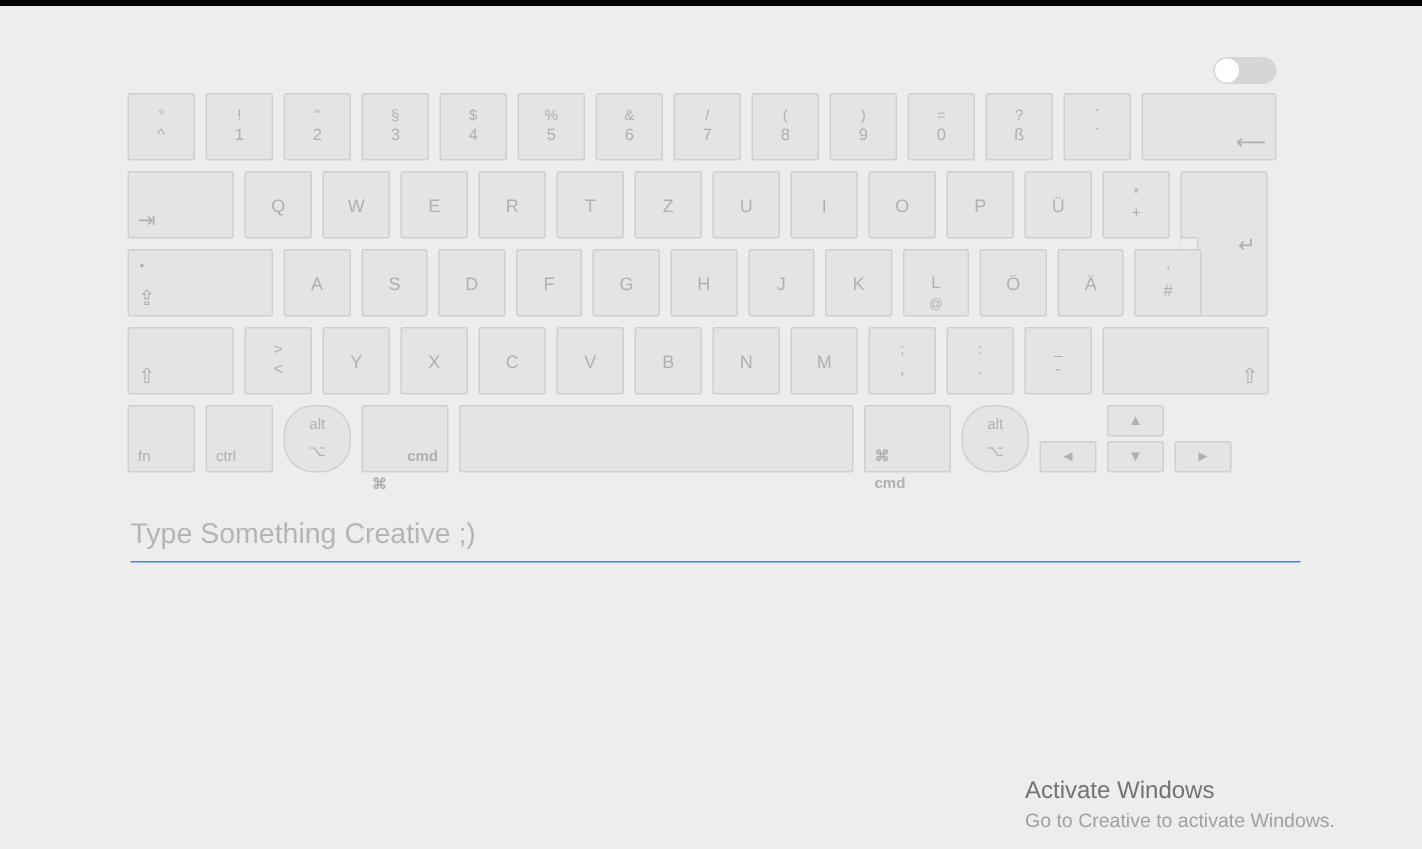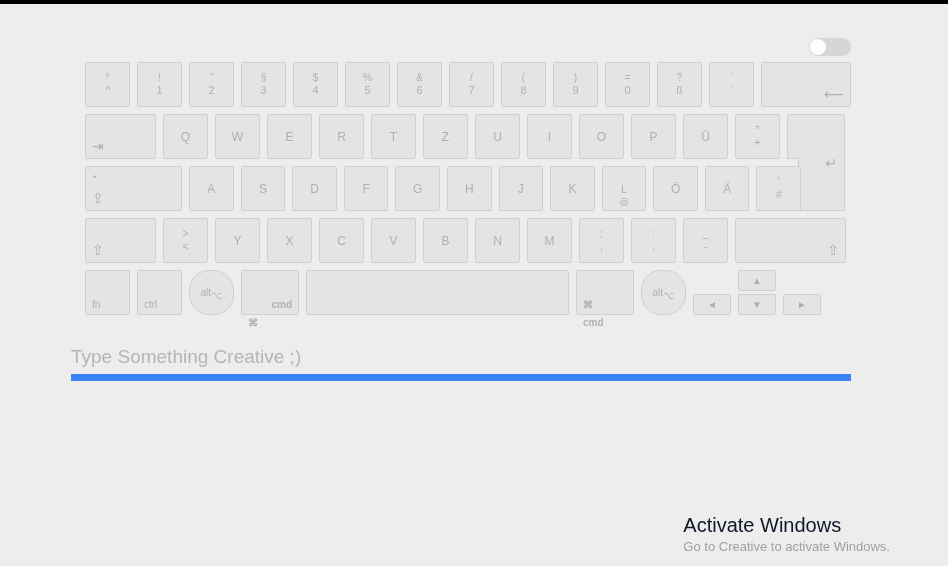--- a/index.html
+++ b/index.html
@@ -73,43 +73,43 @@
 .w-cmd { width: 58px; font-weight: bold; }
 .key .corner-bl { position: absolute; bottom: 4px; left: 6px; font-size: 10px; }
 .key .corner-br { position: absolute; bottom: 4px; right: 6px; font-size: 10px; }
 .key .sym { font-size: 14px; }
 .arrows { display: flex; gap: 7px; align-items: flex-end; }
 .arrow-col { display: flex; flex-direction: column; gap: 3px; }
 .key.half { height: 21px; width: 38px; font-size: 10px; }
 .key.arrow { width: 38px; height: 21px; font-size: 10px; }
 .key .sub { font-size: 9px; position: absolute; bottom: 3px; }
 .key .below { position: absolute; top: 46px; font-size: 10px; color: #b0b0b0; }
-.row5-alt { height: 45px; display:flex; flex-direction:row; justify-content:center; align-items:center;border-radius:20px; }
+.row5-alt { height: 45px; display:flex; flex-direction:column; justify-content:center; align-items:center;border-radius:20px; }
 .input-area {
   position: absolute;
   top: 340px;
-  left: 71px;
+  left: 87px;
   width: 780px;
   border: none;
-  border-bottom: 7px solid #3b82f6;
+  border-bottom: 1px solid #3b82f6;
   background: transparent;
   font-size: 19px;
   color: #a21caf;
   padding: 6px 0;
   outline: none;
 }
 .input-area::placeholder { color: #b5b5b5; }
 .watermark {
   position: absolute;
   bottom: 12px;
   right: 58px;
   color: #9e9e9e;
   text-align: left;
 }
-.watermark .t1 { font-size: 20px; font-weight: 400; color: #0f172a; }
+.watermark .t1 { font-size: 16px; font-weight: 400; color: #737373; }
 .watermark .t2 { font-size: 13px; color: #a0a0a0; margin-top: 2px; }
 </style>
 </head>
 <body>
 
 <div class="topbar"></div>
 
 <div class="toggle">
   <div class="toggle-knob"></div>
 </div>

